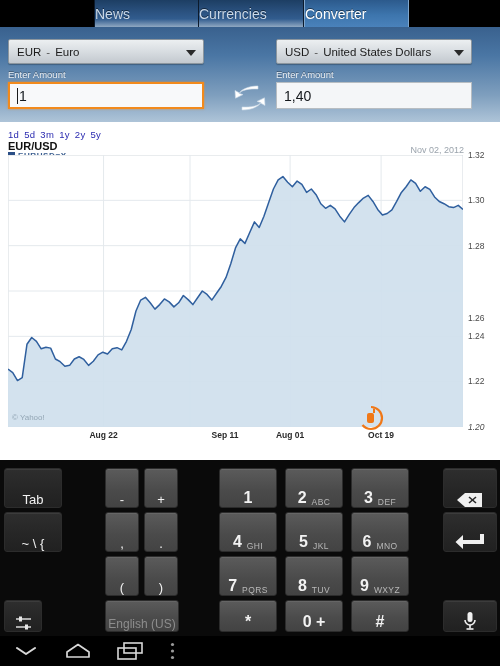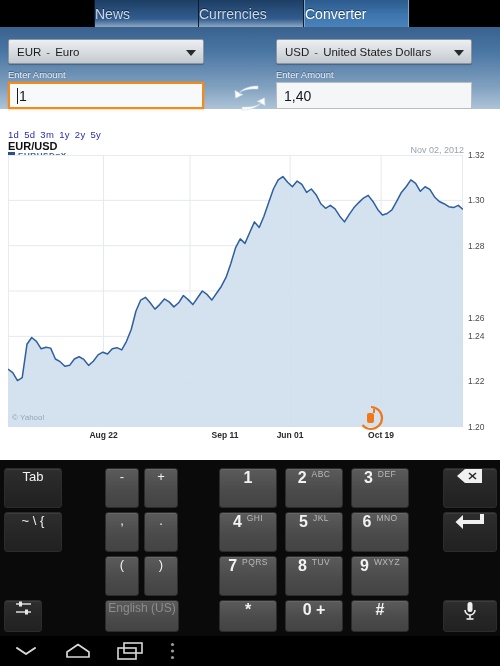--- a/index.html
+++ b/index.html
@@ -28,21 +28,21 @@
   .tab.first { border-left:1px solid #0c1a2c; }
   .tab.active {
     background:linear-gradient(to bottom,#2c5a8c 0%,#3d75ad 55%,#4a82bb 100%);
     color:#ffffff;
     border-left:1px solid #7fa6cc;
     border-right:1px solid #7fa6cc;
   }
 
   
   .converter {
-    position:absolute; top:27px; left:0; width:500px; height:82px;
+    position:absolute; top:27px; left:0; width:500px; height:95px;
     background:linear-gradient(to bottom,#39618e 0%,#4a76a4 30%,#7f9fbe 72%,#aec4d8 100%);
     padding-left:35px;
   }
   .side { position:absolute; top:12px; width:196px; }
   .side.left  { left:8px; }
   .side.right { left:276px; }
 
   .dropdown {
     position:relative; height:25px;
     background:linear-gradient(to bottom,#eceff1 0%,#d8dde1 50%,#c3c9cf 100%);
@@ -144,21 +144,21 @@
     width:26px; height:26px;
   }
 
   
   .kb {
     position:absolute; top:460px; left:0; width:500px; height:176px;
     background:#0a0a0a;
   }
   .key {
     position:absolute;
-    display:flex; align-items:flex-start; justify-content:center;
+    display:flex; align-items:flex-end; justify-content:center;
     border-radius:3px;
     color:#f2f2f2;
     font-size:13px;
     background:linear-gradient(to bottom,#5b5b5b 0%,#4b4b4b 55%,#434343 100%);
     border:1px solid #2c2c2c;
     box-shadow:inset 0 1px 0 rgba(255,255,255,.07);
   }
   .key.dark {
     background:linear-gradient(to bottom,#2e2e2e 0%,#262626 55%,#212121 100%);
   }
@@ -262,32 +262,32 @@
           <line x1="95.55" y1="0" x2="95.55" y2="272" stroke="#e4e9ed" stroke-width="1"></line>
           <line x1="182" y1="0" x2="182" y2="272" stroke="#e4e9ed" stroke-width="1"></line>
           <line x1="282.1" y1="0" x2="282.1" y2="272" stroke="#e4e9ed" stroke-width="1"></line>
           <line x1="373.09999999999997" y1="0" x2="373.09999999999997" y2="272" stroke="#e4e9ed" stroke-width="1"></line>
           <path d="M0.00 214.20 L4.74 217.60 L9.48 225.53 L14.22 222.59 L18.96 189.27 L23.70 182.47 L28.44 186.32 L33.18 193.80 L37.92 192.21 L42.66 193.12 L47.40 204.00 L52.14 206.72 L56.88 211.25 L61.61 210.35 L66.35 204.00 L71.09 201.73 L75.83 204.45 L80.57 210.35 L85.31 206.27 L90.05 199.92 L94.79 197.20 L99.53 199.01 L104.27 193.80 L109.01 192.67 L113.75 194.93 L118.49 186.32 L123.23 174.53 L127.97 155.95 L132.71 145.07 L137.45 142.35 L142.19 147.79 L146.93 154.13 L151.67 149.60 L156.41 143.93 L161.15 146.88 L165.89 151.87 L170.63 147.79 L175.36 140.53 L180.10 144.61 L184.84 149.60 L189.58 142.80 L194.32 136.00 L199.06 139.40 L203.80 145.07 L208.54 138.27 L213.28 131.47 L218.02 122.40 L222.76 108.80 L227.50 92.93 L232.24 83.87 L236.98 88.40 L241.72 77.52 L246.46 66.87 L251.20 72.53 L255.94 61.20 L260.68 47.60 L265.42 34.00 L270.16 24.93 L274.90 21.53 L279.64 27.20 L284.38 31.73 L289.11 26.07 L293.85 29.47 L298.59 37.40 L303.33 34.00 L308.07 39.67 L312.81 48.73 L317.55 53.27 L322.29 50.32 L327.03 53.95 L331.77 61.20 L336.51 66.87 L341.25 59.39 L345.99 52.59 L350.73 47.60 L355.47 43.07 L360.21 40.35 L364.95 46.47 L369.69 54.40 L374.43 60.07 L379.17 58.48 L383.91 54.85 L388.65 46.47 L393.39 37.40 L398.13 31.73 L402.86 24.93 L407.60 28.33 L412.34 36.27 L417.08 31.73 L421.82 34.45 L426.56 41.93 L431.30 46.47 L436.04 48.73 L440.78 51.68 L445.52 52.59 L450.26 50.32 L455.00 54.40 L455 272 L0 272 Z" fill="#cfe0ed" opacity="0.92"></path>
           <path d="M0.00 214.20 L4.74 217.60 L9.48 225.53 L14.22 222.59 L18.96 189.27 L23.70 182.47 L28.44 186.32 L33.18 193.80 L37.92 192.21 L42.66 193.12 L47.40 204.00 L52.14 206.72 L56.88 211.25 L61.61 210.35 L66.35 204.00 L71.09 201.73 L75.83 204.45 L80.57 210.35 L85.31 206.27 L90.05 199.92 L94.79 197.20 L99.53 199.01 L104.27 193.80 L109.01 192.67 L113.75 194.93 L118.49 186.32 L123.23 174.53 L127.97 155.95 L132.71 145.07 L137.45 142.35 L142.19 147.79 L146.93 154.13 L151.67 149.60 L156.41 143.93 L161.15 146.88 L165.89 151.87 L170.63 147.79 L175.36 140.53 L180.10 144.61 L184.84 149.60 L189.58 142.80 L194.32 136.00 L199.06 139.40 L203.80 145.07 L208.54 138.27 L213.28 131.47 L218.02 122.40 L222.76 108.80 L227.50 92.93 L232.24 83.87 L236.98 88.40 L241.72 77.52 L246.46 66.87 L251.20 72.53 L255.94 61.20 L260.68 47.60 L265.42 34.00 L270.16 24.93 L274.90 21.53 L279.64 27.20 L284.38 31.73 L289.11 26.07 L293.85 29.47 L298.59 37.40 L303.33 34.00 L308.07 39.67 L312.81 48.73 L317.55 53.27 L322.29 50.32 L327.03 53.95 L331.77 61.20 L336.51 66.87 L341.25 59.39 L345.99 52.59 L350.73 47.60 L355.47 43.07 L360.21 40.35 L364.95 46.47 L369.69 54.40 L374.43 60.07 L379.17 58.48 L383.91 54.85 L388.65 46.47 L393.39 37.40 L398.13 31.73 L402.86 24.93 L407.60 28.33 L412.34 36.27 L417.08 31.73 L421.82 34.45 L426.56 41.93 L431.30 46.47 L436.04 48.73 L440.78 51.68 L445.52 52.59 L450.26 50.32 L455.00 54.40 " fill="none" stroke="#2f5f9e" stroke-width="1.5" stroke-linejoin="round"></path>
         </svg>
     </div>
 
     <div class="yaxis" id="yaxis">
-        <div class="ylab" style="top: 272px;">1.20</div>
+        <div class="ylab" style="top: 272px; font-style: italic;">1.20</div>
         <div class="ylab" style="top: 226px;">1.22</div>
         <div class="ylab" style="top: 181.333px;">1.24</div>
         <div class="ylab" style="top: 136px; margin-top: 27px;">1.26</div>
         <div class="ylab" style="top: 90.6667px;">1.28</div>
         <div class="ylab" style="top: 45.3333px;">1.30</div>
         <div class="ylab" style="top: 0px;">1.32</div>
       </div>
     <div class="xaxis" id="xaxis">
         <div class="xlab" style="left: 95.55px;">Aug 22</div>
         <div class="xlab" style="left: 170px; margin-left: 47px;">Sep 11</div>
-        <div class="xlab" style="left: 282.1px;">Jun 01</div>
+        <div class="xlab" style="left: 282.1px;">Aug 01</div>
         <div class="xlab" style="left: 373.1px;">Oct 19</div>
       </div>
 
     <div class="yahoo">© Yahoo!</div>
 
     <div class="touchdot">
       <svg width="26" height="26" viewBox="0 0 26 26">
         <path d="M13 2 A11 11 0 0 1 13 24" fill="none" stroke="#f07818" stroke-width="2.2"></path>
         <path d="M13 24 A11 11 0 0 1 4.5 20" fill="none" stroke="#f07818" stroke-width="2.2"></path>
         <rect x="9" y="8" width="7" height="10" rx="2" fill="#f07818"></rect>

